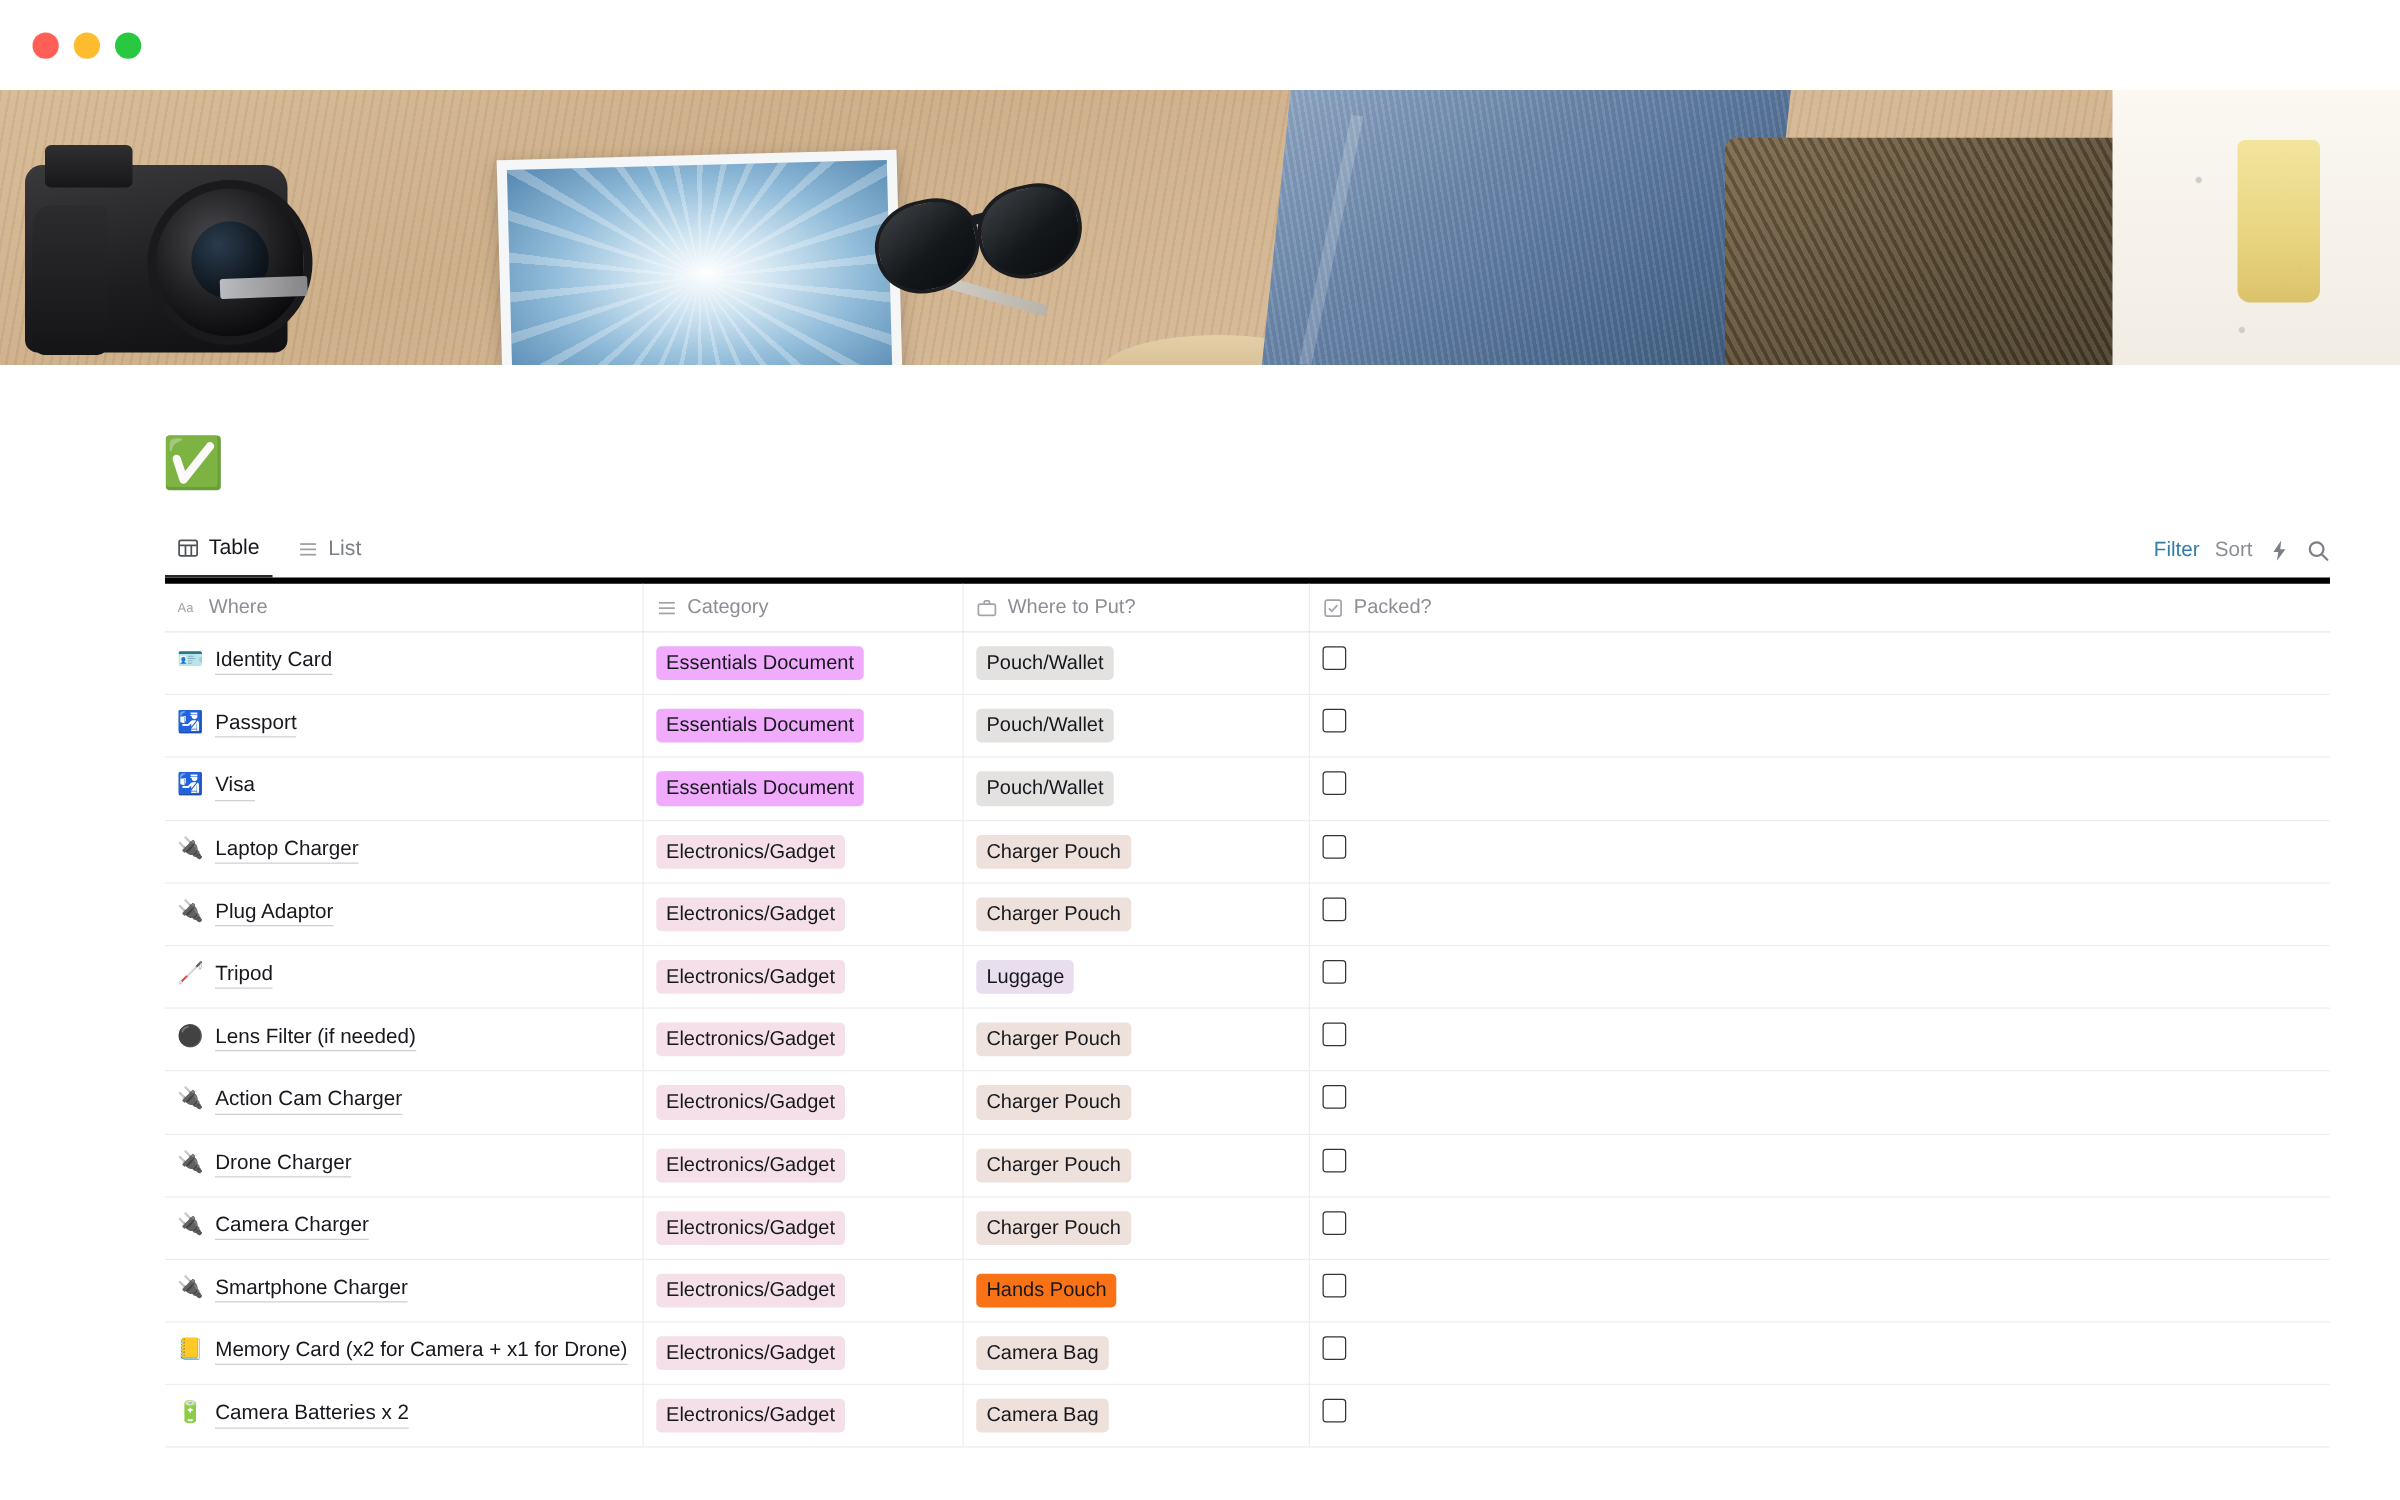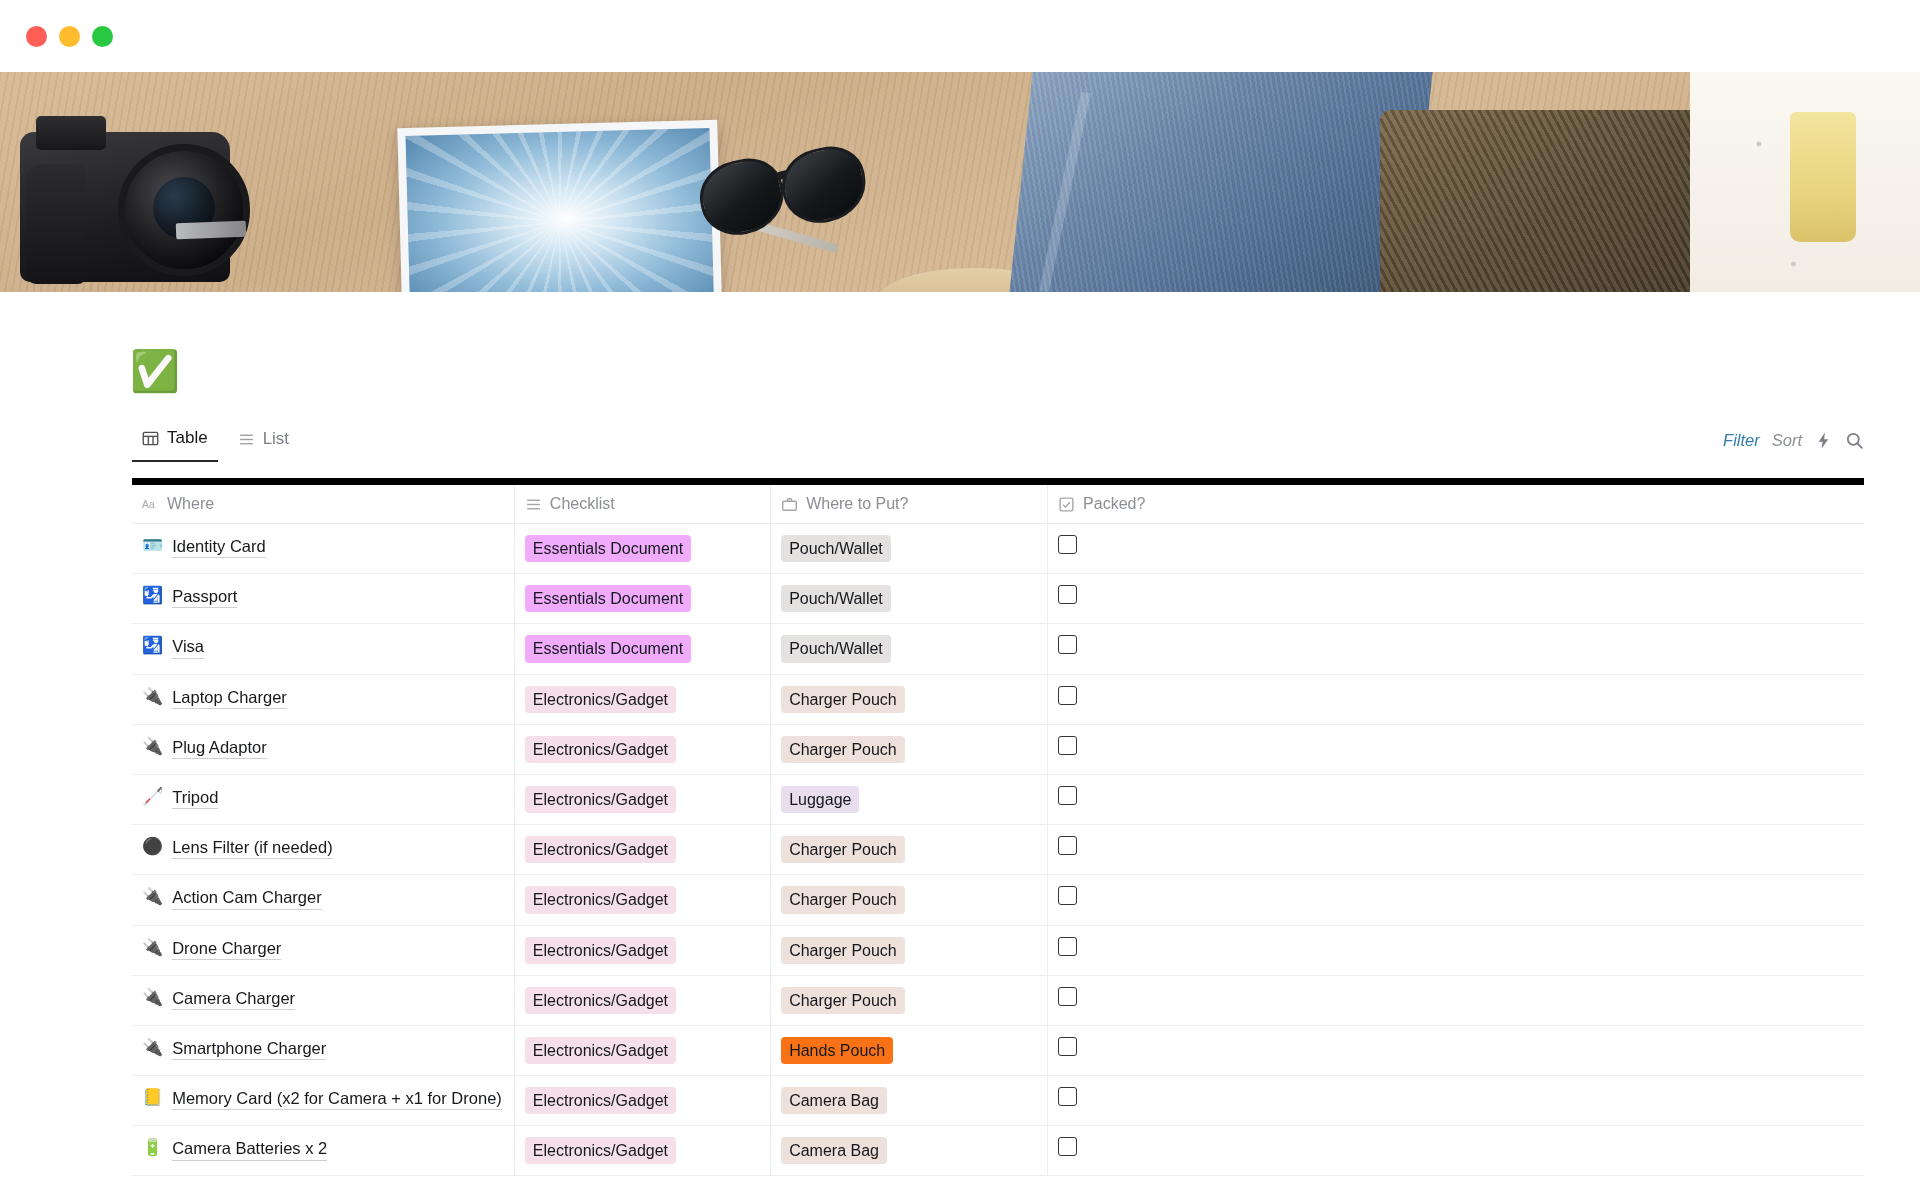--- a/index.html
+++ b/index.html
@@ -178,33 +178,33 @@
     font-size: 41px; font-weight: bold; color: #16181d; letter-spacing: -0.5px;
   }
   .page-subtitle {
     margin-top: 14px; font-size: 17.5px; font-style: italic; color: #31343b;
   }
 
   
   .viewbar {
     margin-top: 28px;
     display: flex; align-items: flex-end; justify-content: space-between;
-    border-bottom: 7px solid #000000;
-    padding-bottom: 16px;
+    border-bottom: 5px solid #000000;
+    padding-bottom: 0;
   }
   .views { display: flex; align-items: center; gap: 10px; }
   .view-tab {
     display: flex; align-items: center; gap: 8px;
     padding: 6px 10px 12px 10px;
     font-size: 17px; color: #7c7f86; cursor: pointer;
   }
   .view-tab.active { color: #16181d; border-bottom: 2px solid #26282d; }
   .view-icon { display: inline-flex; width: 17px; height: 17px; opacity: .75; }
 
-  .view-actions { display: flex; align-items: center; gap: 12px; padding-bottom: 12px; font-style: italic; }
+  .view-actions { display: flex; align-items: center; gap: 12px; padding-bottom: 12px; }
   .action-text { font-size: 16.5px; cursor: pointer; }
   .action-text.filter { color: #337ea9; }
   .action-text.sort { color: #8b8e94; }
   .action-icon { width: 19px; height: 19px; color: #7c7f86; cursor: pointer; display: inline-flex; }
 
   
   .table { width: 100%; border-collapse: collapse; table-layout: fixed; }
   .table col.c-name { width: 370px; }
   .table col.c-cat  { width: 248px; }
   .table col.c-put  { width: 268px; }
@@ -371,21 +371,21 @@
           </th>
           <th>
             <div class="th-inner">
               <span class="th-icon">
                 <svg viewBox="0 0 16 16" width="17" height="17" fill="none" stroke="currentColor" stroke-width="1.3">
                   <line x1="2" y1="4" x2="14" y2="4"></line>
                   <line x1="2" y1="8" x2="14" y2="8"></line>
                   <line x1="2" y1="12" x2="14" y2="12"></line>
                 </svg>
               </span>
-              <span>Checklist</span>
+              <span>Category</span>
             </div>
           </th>
           <th>
             <div class="th-inner">
               <span class="th-icon">
                 <svg viewBox="0 0 16 16" width="17" height="17" fill="none" stroke="currentColor" stroke-width="1.3">
                   <rect x="1.6" y="5" width="12.8" height="8.4" rx="1.2"></rect>
                   <path d="M6 5V3.6a1 1 0 0 1 1-1h2a1 1 0 0 1 1 1V5"></path>
                 </svg>
               </span>

